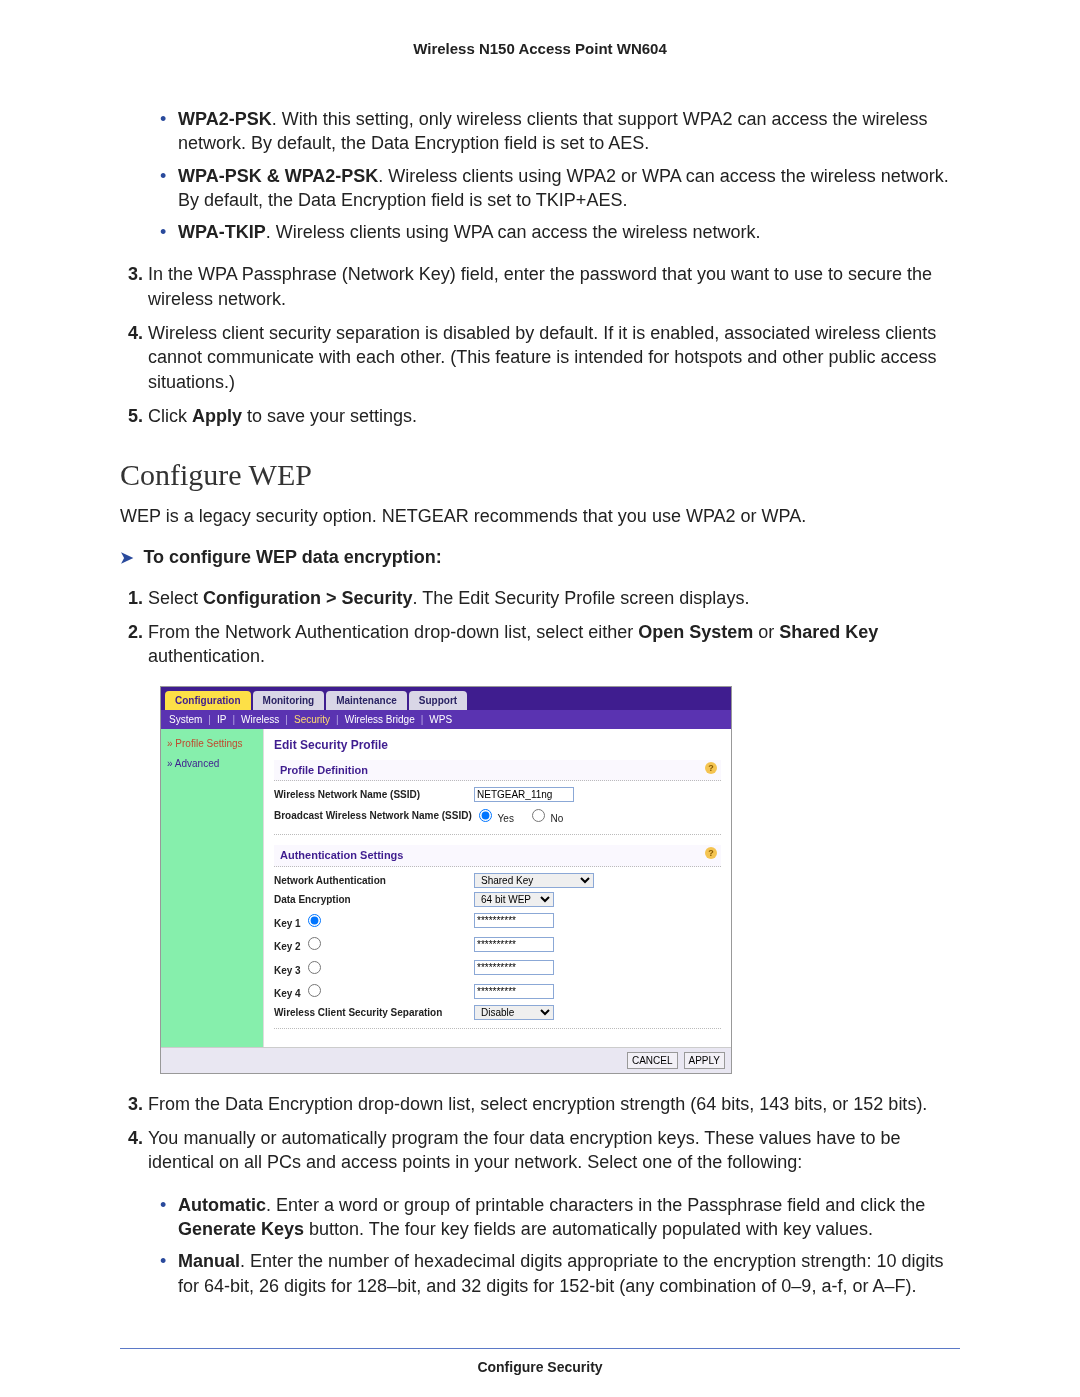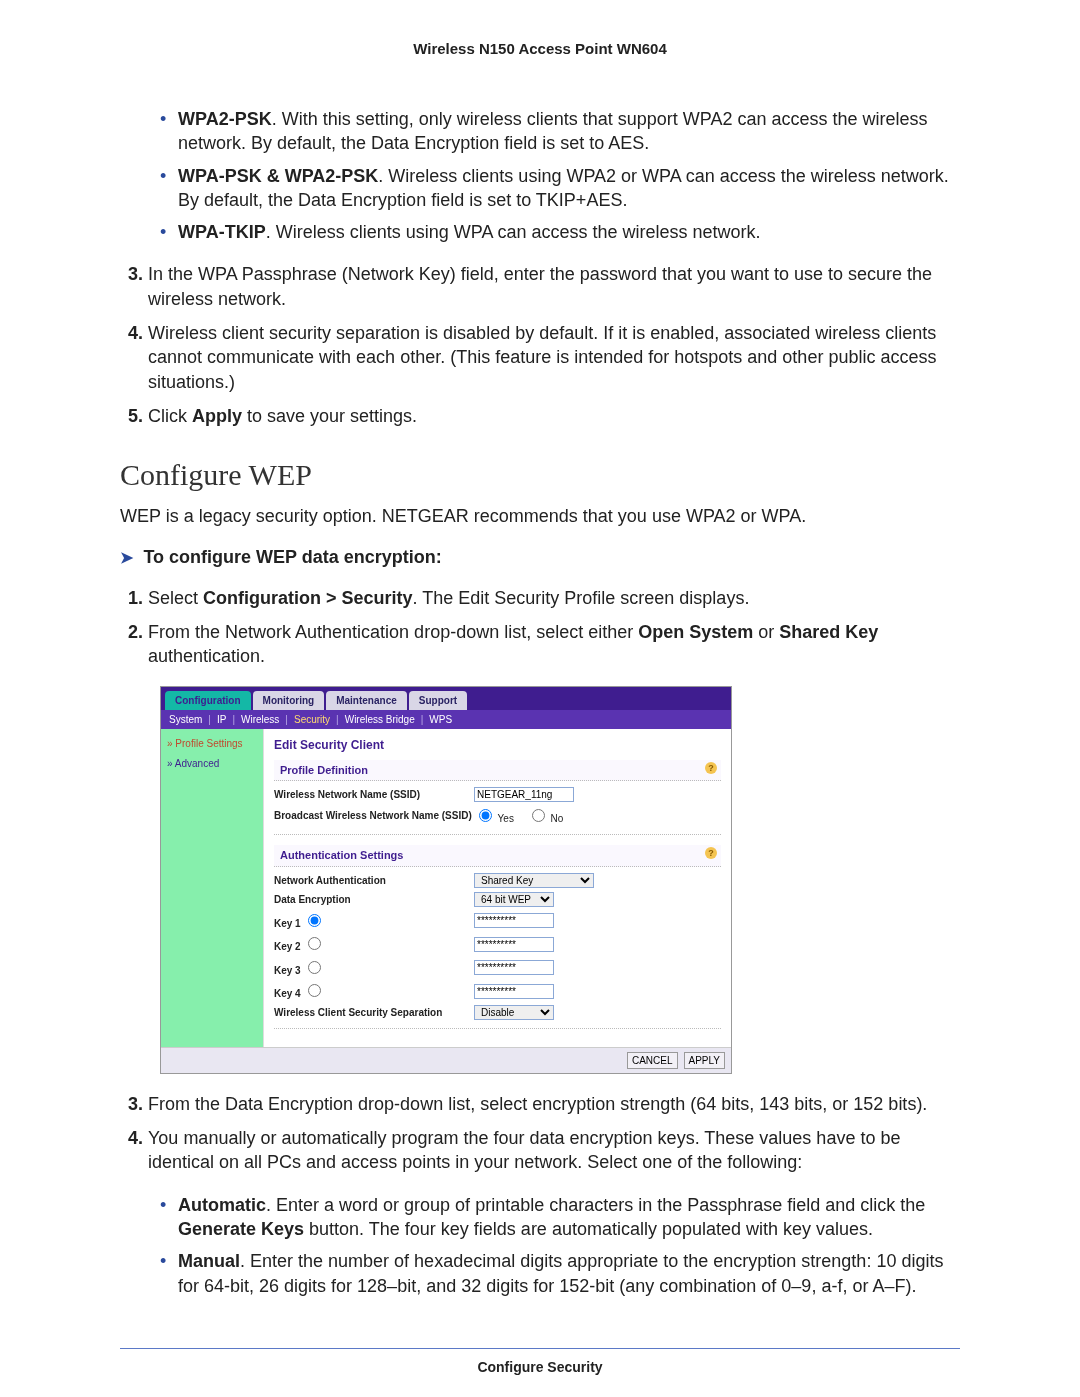--- a/index.html
+++ b/index.html
@@ -94,21 +94,21 @@
     position: relative;
   }
   .shot-tab {
     padding: 3px 10px 2px 10px;
     border-radius: 4px 4px 0 0;
     background: #d9d6e6;
     color: #2a2363;
     font-weight: bold;
     font-size: 10px;
   }
-  .shot-tab.active { background: #14b8a6; color: #3f1d8f; }
+  .shot-tab.active { background: #fde047; color: #3f1d8f; }
   .shot-subnav {
     background: #5a33b1;
     display: flex;
     gap: 6px;
     padding: 3px 8px;
   }
   .shot-subnav span {
     color: #fff;
     font-size: 10px;
   }
@@ -239,21 +239,21 @@
         <span>Wireless Bridge</span>
           <span class="sep">|</span>
         <span>WPS</span>
       </div>
       <div class="shot-body">
         <div class="shot-side">
           <div class="side-on">» <span>Profile Settings</span></div>
           <div>» <span>Advanced</span></div>
         </div>
         <div class="shot-main">
-          <div class="panel-title">Edit Security Client</div>
+          <div class="panel-title">Edit Security Profile</div>
           <div class="panel-sub"><span>Profile Definition</span><span class="q">?</span></div>
           <div class="fld-row">
             <div class="fld-label">Wireless Network Name (SSID)</div>
             <div class="fld-ctrl"><input type="text" class="w1" value="NETGEAR_11ng" style=""></div>
           </div>
           <div class="fld-row">
             <div class="fld-label">Broadcast Wireless Network Name (SSID)</div>
             <div class="fld-ctrl">
               <label><input type="radio" checked="" style=""> <span>Yes</span></label>
               <label><input type="radio" style=""> <span>No</span></label>

